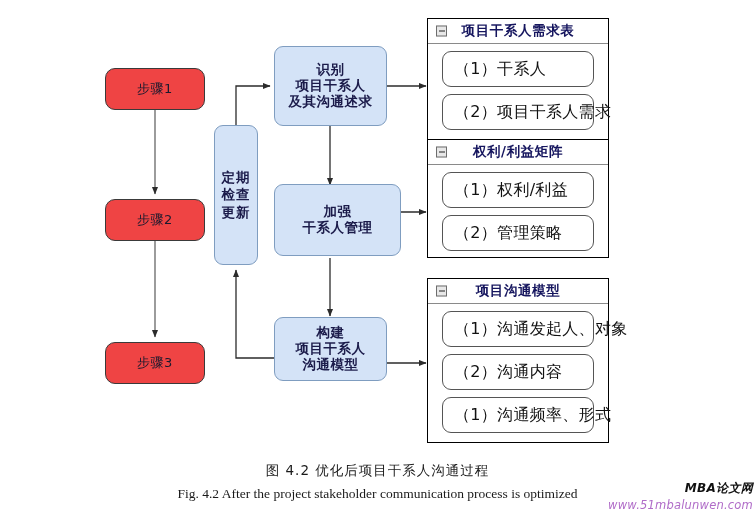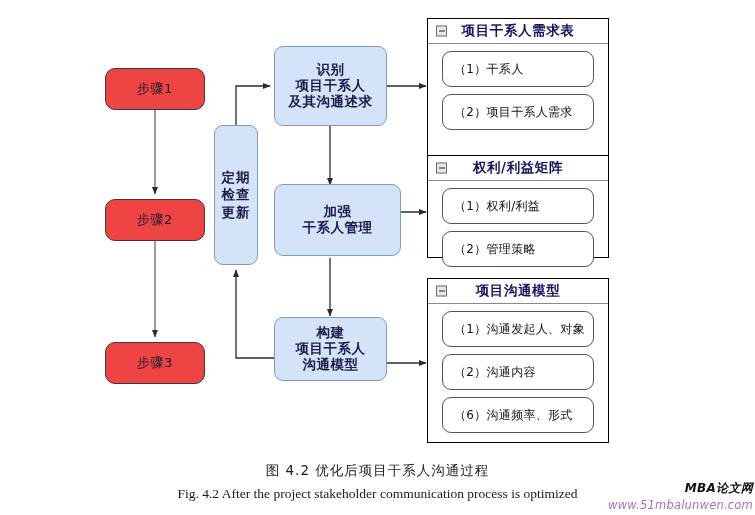--- a/index.html
+++ b/index.html
@@ -63,21 +63,21 @@
     display:block;width:6px;height:1.5px;background:#222;
   }
   .panel-body{padding:7px 0 7px 0;}
   .item{
     box-sizing:border-box;
     margin:0 auto 7px auto;
     width:152px;height:36px;
     border:1px solid #555555;border-radius:9px;background:#ffffff;
     display:flex;align-items:center;
     padding-left:11px;
-    font-size:12px;color:#111;letter-spacing:.3px;white-space:nowrap;
+    font-size:16px;color:#111;letter-spacing:.3px;white-space:nowrap;
   }
   .item:last-child{margin-bottom:0;}
 
   
   .caption-cn{
     position:absolute;left:0;top:462px;width:755px;text-align:center;
     font-size:13.5px;color:#1a1a1a;letter-spacing:1px;
   }
   .caption-en{
     position:absolute;left:0;top:486px;width:755px;text-align:center;
@@ -175,21 +175,21 @@
             <i></i>
           </span>
         <span class="panel-title">项目干系人需求表</span>
       </div>
       <div class="panel-body">
         <div class="item">（1）干系人</div>
         <div class="item">（2）项目干系人需求</div>
       </div>
     </div>
 
-    <div class="panel" style="height:118px;margin-top:16px;">
+    <div class="panel" style="height:118px;">
       <div class="panel-header">
         <span class="collapse-icon">
             <i></i>
           </span>
         <span class="panel-title">权利/利益矩阵</span>
       </div>
       <div class="panel-body">
         <div class="item">（1）权利/利益</div>
         <div class="item">（2）管理策略</div>
       </div>
@@ -200,21 +200,21 @@
     <div class="panel" style="height:100%;">
       <div class="panel-header">
         <span class="collapse-icon">
             <i></i>
           </span>
         <span class="panel-title">项目沟通模型</span>
       </div>
       <div class="panel-body">
         <div class="item">（1）沟通发起人、对象</div>
         <div class="item">（2）沟通内容</div>
-        <div class="item">（6）沟通频率、形式</div>
+        <div class="item">（1）沟通频率、形式</div>
       </div>
     </div>
   </div>
 
   <div class="caption-cn">图 4.2   优化后项目干系人沟通过程</div>
   <div class="caption-en">Fig. 4.2    After the project stakeholder communication process is optimized</div>
 
   <div class="wm wm-top">MBA论文网</div>
   <div class="wm wm-bot">www.51mbalunwen.com</div>
 

